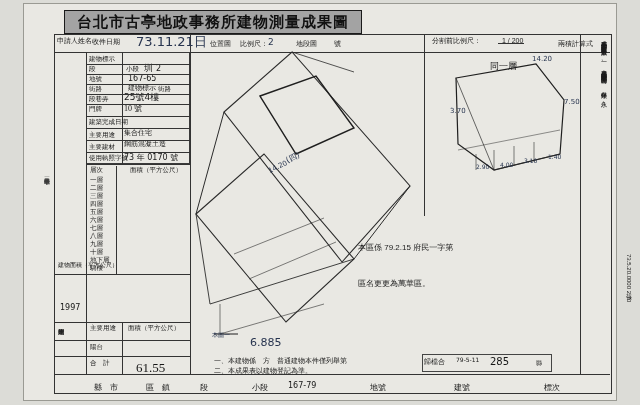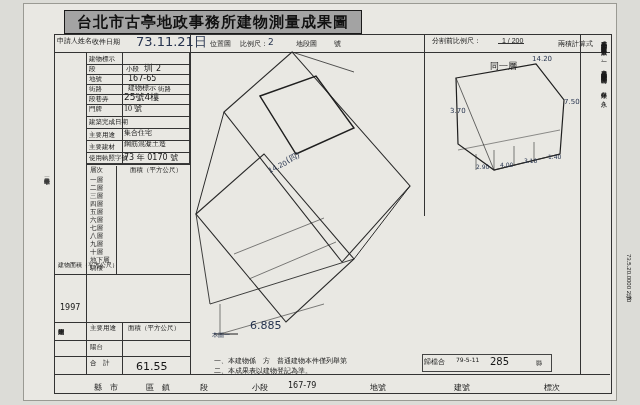--- a/index.html
+++ b/index.html
@@ -136,21 +136,21 @@
     <div class="vline" style="left:30px;top:336px;width:136px;height:1px;"></div>
     <div class="vline" style="left:30px;top:352px;width:136px;height:1px;"></div>
     <div class="vline" style="left:62px;top:318px;width:1px;height:52px;"></div>
     <div class="vline" style="left:98px;top:318px;width:1px;height:52px;"></div>
 
     <div class="lbl vert" style="left:34px;top:320px;font-size:6px;">附屬建物</div>
     <div class="lbl" style="left:66px;top:321px;">主要用途</div>
     <div class="lbl" style="left:104px;top:321px;">面積（平方公尺）</div>
     <div class="lbl" style="left:66px;top:340px;">陽台</div>
     <div class="lbl" style="left:66px;top:356px;">合　計</div>
-    <div class="lbl hw" style="left:112px;top:357px;font-size:11px;">61.55</div>
+    <div class="lbl hw" style="left:112px;top:357px;font-size:13px;font-family:Liberation Serif, serif;">61.55</div>
 
     <svg width="586" height="400">
 
       <polygon points="200,108 268,48 386,182 318,258" fill="none" stroke="#2b2b2b" stroke-width="1.1"></polygon>
       <polygon points="172,210 240,150 330,255 262,318" fill="none" stroke="#2b2b2b" stroke-width="1.1"></polygon>
       <line x1="200" y1="108" x2="172" y2="210" stroke="#2b2b2b" stroke-width="1"></line>
       <line x1="386" y1="182" x2="330" y2="255" stroke="#2b2b2b" stroke-width="1"></line>
       <line x1="268" y1="48" x2="330" y2="68" stroke="#2b2b2b" stroke-width="0.8"></line>
       <line x1="186" y1="300" x2="330" y2="255" stroke="#2b2b2b" stroke-width="0.9"></line>
       <line x1="186" y1="300" x2="172" y2="210" stroke="#2b2b2b" stroke-width="0.9"></line>
@@ -177,24 +177,26 @@
     <div class="t" style="left:466px;top:58px;font-size:9px;">同一層</div>
     <div class="t hw" style="left:508px;top:52px;font-size:7px;">14.20</div>
     <div class="t hw" style="left:540px;top:95px;font-size:7px;">7.50</div>
     <div class="t hw" style="left:426px;top:104px;font-size:7px;">3.70</div>
     <div class="t hw" style="left:452px;top:160px;font-size:6px;">2.90</div>
     <div class="t hw" style="left:476px;top:158px;font-size:6px;">4.00</div>
     <div class="t hw" style="left:500px;top:154px;font-size:6px;">3.10</div>
     <div class="t hw" style="left:524px;top:150px;font-size:6px;">1.40</div>
     <div class="t hw" style="left:262px;top:150px;font-size:8px;transform:rotate(-26deg);">(四)</div>
     <div class="t hw" style="left:244px;top:160px;font-size:7px;transform:rotate(-26deg);">14.20</div>
-    <div class="t hw" style="left:226px;top:316px;font-size:11px;">6.885</div>
+    <div class="t hw" style="left:226px;top:333px;font-size:11px;">6.885</div>
     <div class="t hw" style="left:188px;top:328px;font-size:6px;">本圖一</div>
 
     <div class="note-box" style="left:334px;top:214px;">
+      <div>本區係 79.2.15 府民一字第</div>
+      <div>區名更更為萬華區。</div>
     </div>
 
     <div class="vline" style="left:556px;top:30px;width:1px;height:340px;"></div>
     <div class="t" style="left:562px;top:32px;width:22px;height:300px;writing-mode:vertical-rl;font-size:6px;line-height:1.6;letter-spacing:0.5px;white-space:normal;">本成果圖未加蓋本所騎縫章及核發章者無效　　一、本成果圖係依據建築物竣工平面圖轉繪　　保存年限　永久</div>
     <div class="t" style="left:602px;top:250px;writing-mode:vertical-rl;font-size:6px;">73.5.20.0000張 2.70</div>
 
     <div class="t" style="left:20px;top:170px;writing-mode:vertical-rl;font-size:5.5px;color:#3a3a3a;">中華民國七十三年十一月</div>
 
     <div class="bot" style="left:190px;top:352px;font-size:7px;">一、本建物係　方　普通建物本件僅列舉第</div>
     <div class="bot" style="left:190px;top:362px;font-size:7px;">二、本成果表以建物登記為準。</div>

